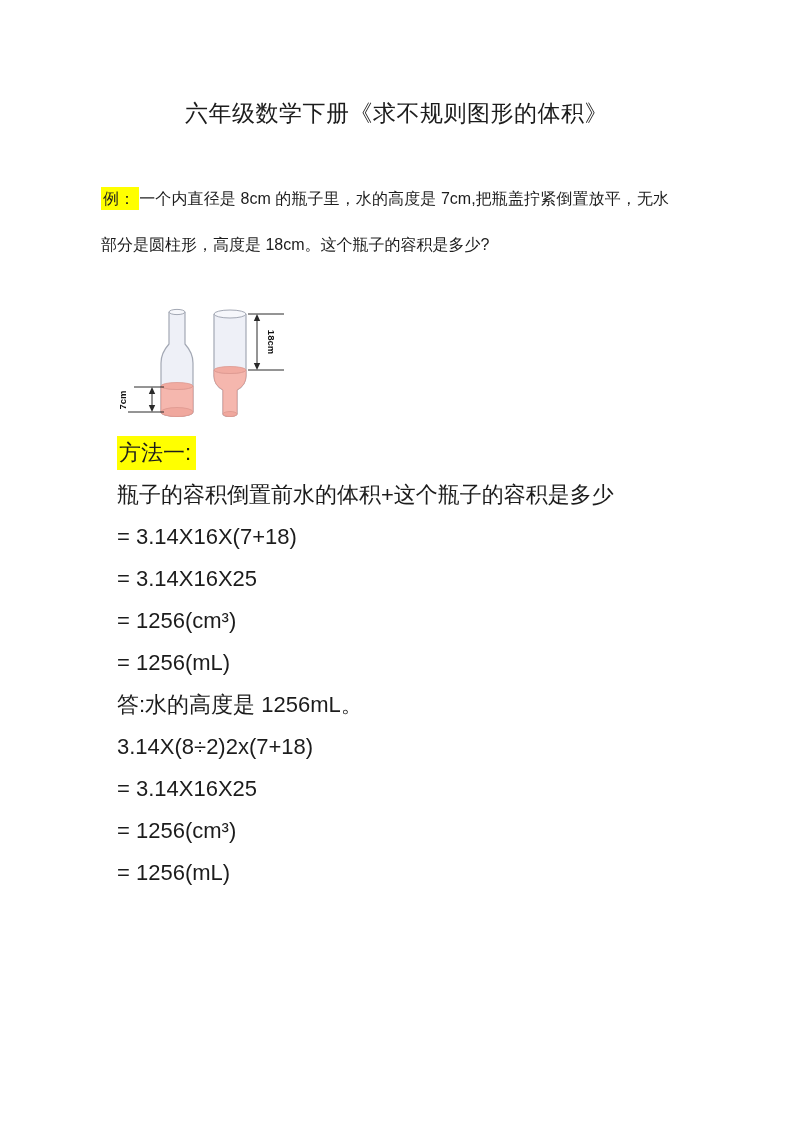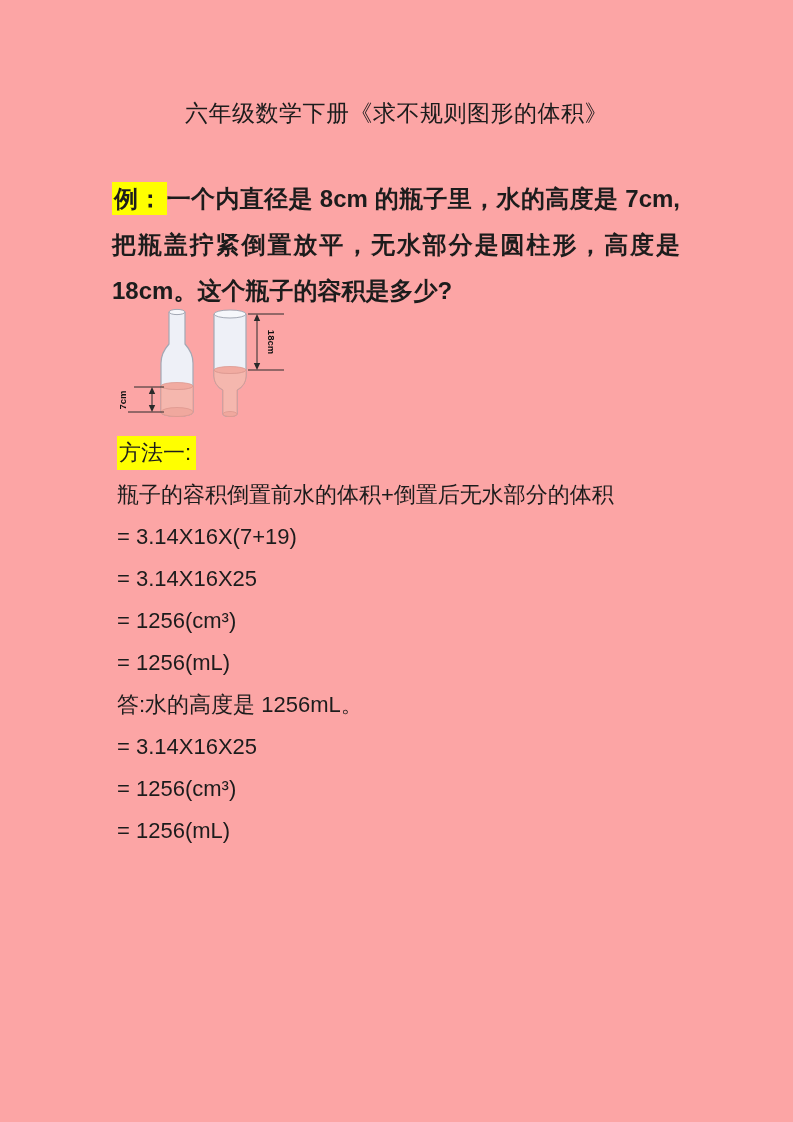--- a/index.html
+++ b/index.html
@@ -2,44 +2,43 @@
 <html><head>
 <meta charset="utf-8">
 <style>
   * { margin: 0; padding: 0; box-sizing: border-box; }
   html, body { background: #e9e9e9; }
   .page {
     position: relative;
     width: 793px;
     height: 1122px;
     margin: 0 auto;
-    background: #fca5a5;
+    background: #ffffff;
     font-family: "Liberation Sans", sans-serif;
     color: #1c1c1c;
     overflow: hidden;
   }
   .title {
     position: absolute;
     top: 98px;
     left: 0;
     width: 100%;
     text-align: center;
     font-size: 23px;
     font-weight: 500;
     letter-spacing: 0.5px;
   }
   .problem {
     position: absolute;
     top: 176px;
-    left: 112px;
+    left: 101px;
     width: 568px;
-    font-size: 24px;
+    font-size: 16px;
     line-height: 46px;
     text-align: justify;
-    font-weight: bold;
   }
   .hl {
     background: #ffff00;
     padding: 3px 4px 3px 2px;
   }
   .figure {
     position: absolute;
     top: 300px;
     left: 116px;
     width: 210px;
@@ -112,25 +111,26 @@
         <path d="M141,70 L137.8,63 L144.2,63 Z" fill="#2a2a2a"></path>
         <text x="152" y="42" font-size="9.5" font-weight="bold" fill="#111" transform="rotate(90 152 42)" text-anchor="middle">18cm</text>
       </g>
     </svg>
   </div>
 
   <div class="solution">
     <div class="sol-row">
         <span class="hl">方法一:</span>
       </div>
-    <div class="sol-row">瓶子的容积倒置前水的体积+倒置后无水部分的体积</div>
-    <div class="sol-row">= 3.14X16X(7+19)</div>
+    <div class="sol-row">瓶子的容积倒置前水的体积+这个瓶子的容积是多少</div>
+    <div class="sol-row">= 3.14X16X(7+18)</div>
     <div class="sol-row">= 3.14X16X25</div>
     <div class="sol-row">= 1256(cm³)</div>
     <div class="sol-row">= 1256(mL)</div>
     <div class="sol-row">答:水的高度是 1256mL。</div>
 
+    <div class="sol-row">3.14X(8÷2)2x(7+18)</div>
     <div class="sol-row">= 3.14X16X25</div>
     <div class="sol-row">= 1256(cm³)</div>
     <div class="sol-row">= 1256(mL)</div>
   </div>
 
 </div>
 
 </body></html>

